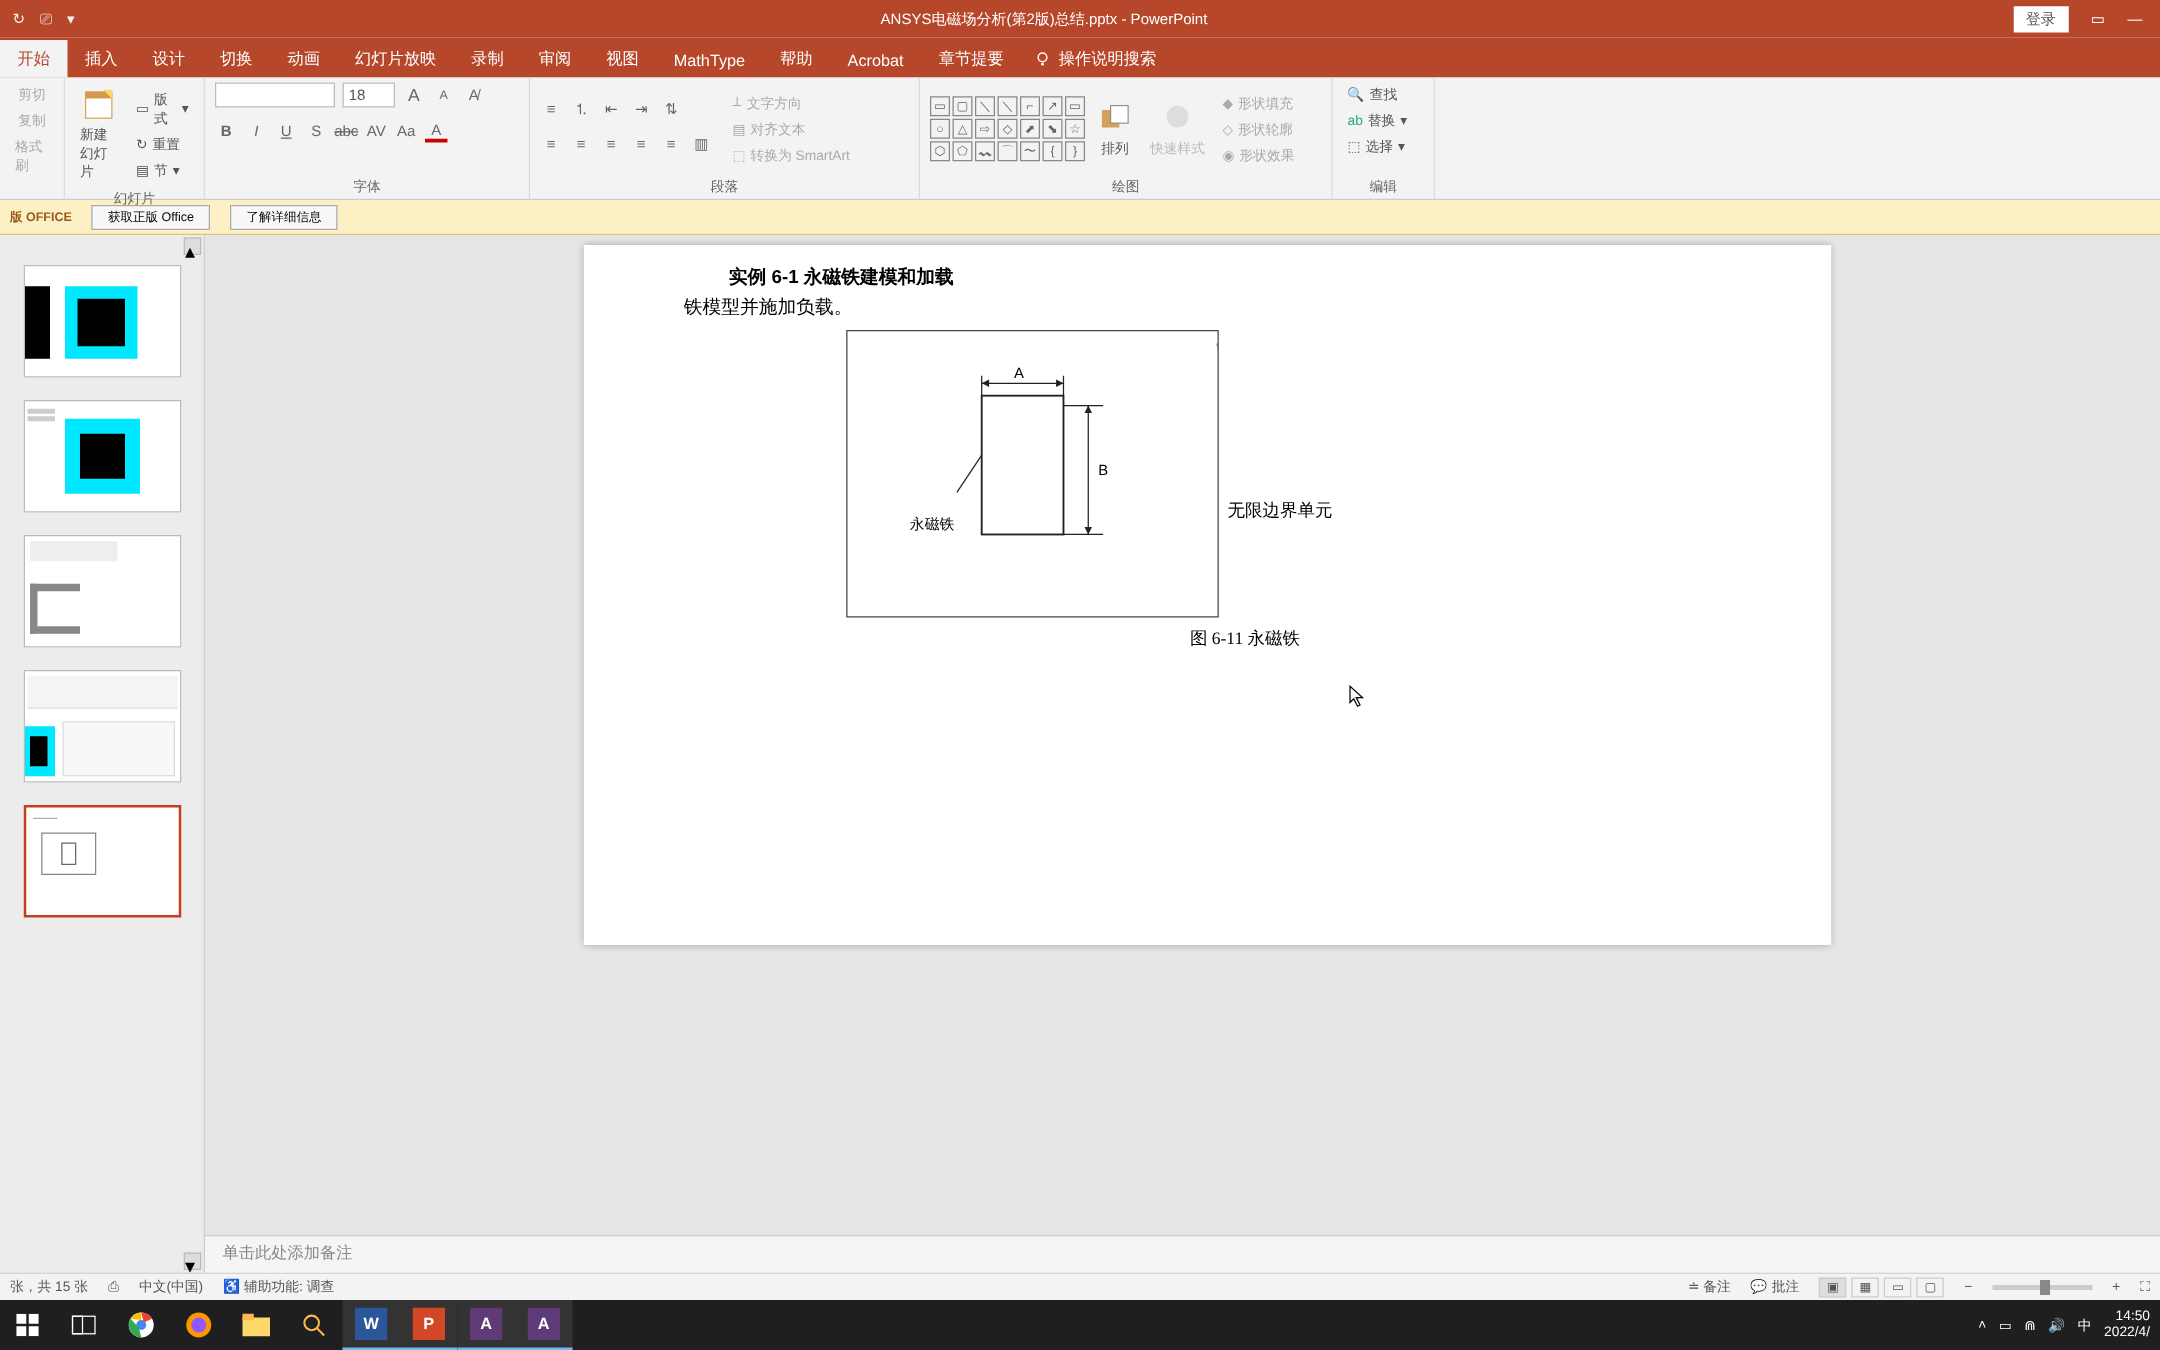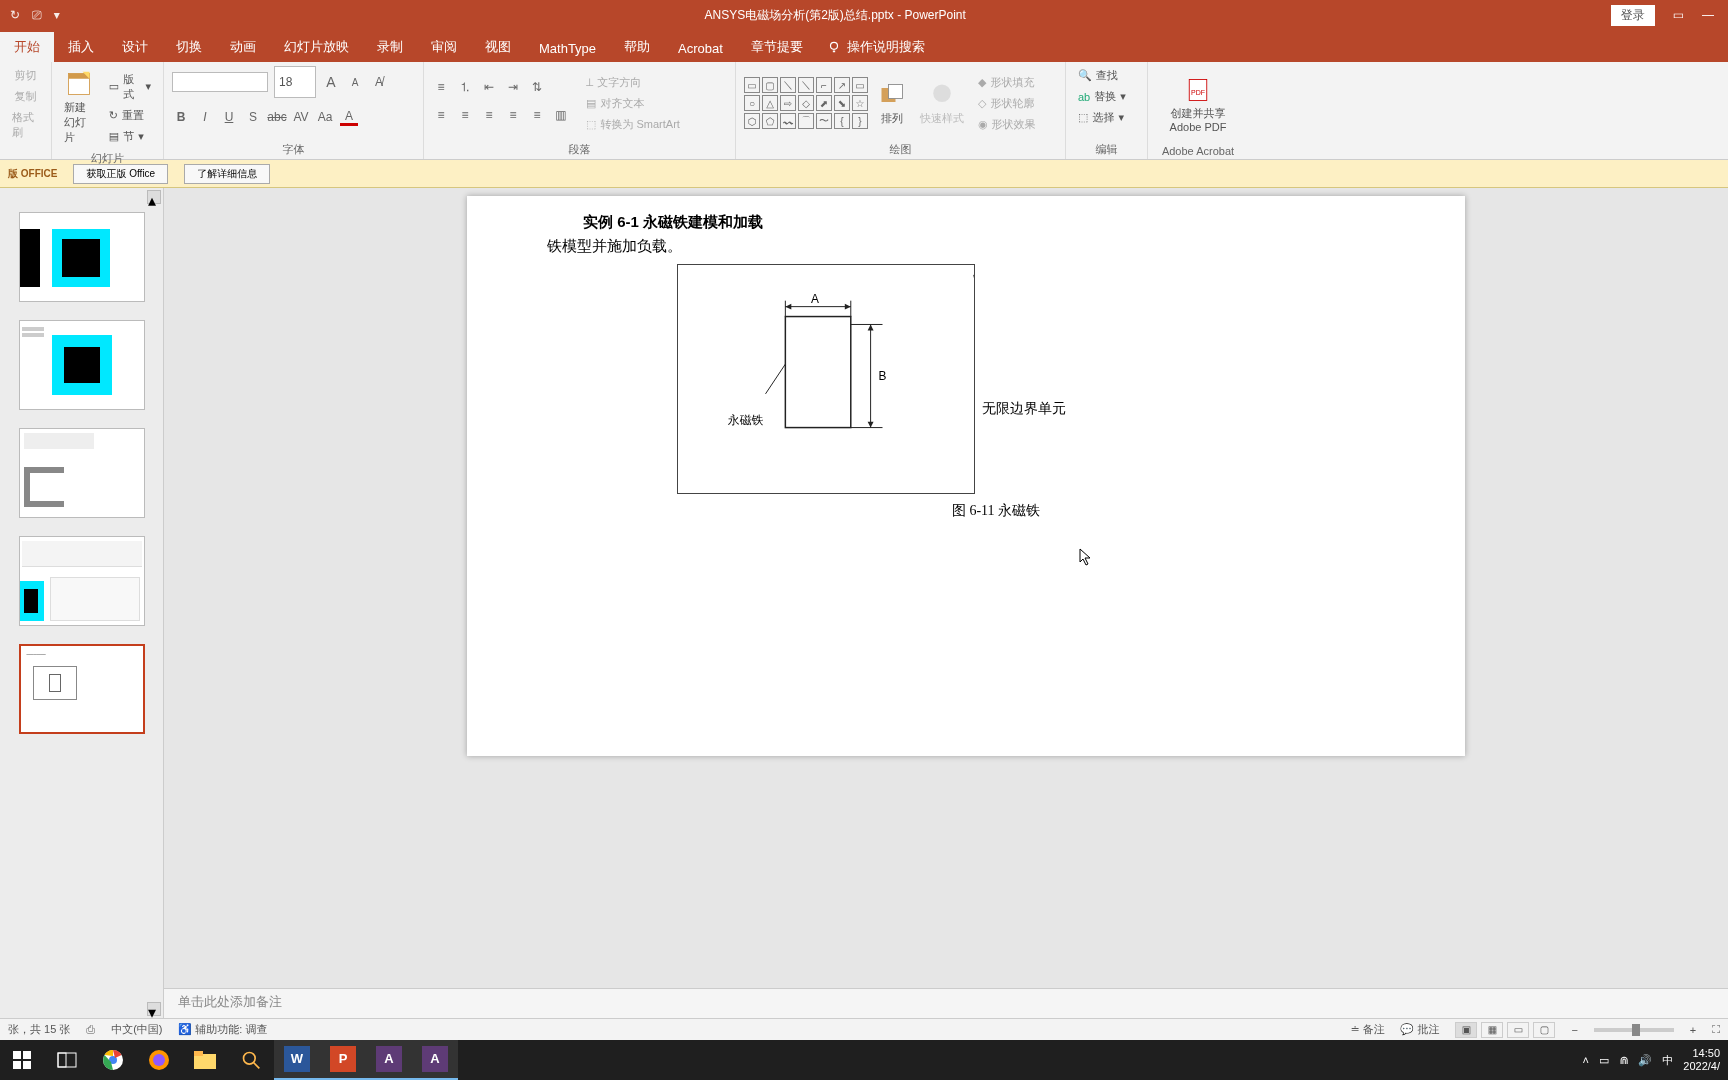--- a/index.html
+++ b/index.html
@@ -23,21 +23,21 @@
 
 .ribbon { height: 98px; background: #f3f3f3; border-bottom: 1px solid #ccc; display: flex; }
 .ribbon-group { border-right: 1px solid #dcdcdc; padding: 4px 8px 2px; display: flex; flex-direction: column; justify-content: space-between; }
 .ribbon-group .label { text-align: center; font-size: 11px; color: #666; padding-top: 2px; }
 .ribbon-group .body { flex: 1; display: flex; align-items: center; gap: 6px; }
 .rbtn { font-size: 11px; color: #555; display: flex; align-items: center; gap: 4px; padding: 2px 4px; }
 .rbtn.disabled { color: #aaa; }
 .bigbtn { display: flex; flex-direction: column; align-items: center; font-size: 11px; color: #555; gap: 2px; padding: 4px; }
 .bigbtn .ico { width: 28px; height: 28px; }
 .font-box { width: 96px; height: 20px; border: 1px solid #bbb; background: #fff; font-size: 12px; padding: 0 4px; }
-.size-box { width: 42px; height: 32px; border: 1px solid #bbb; background: #fff; font-size: 12px; padding: 0 4px; }
+.size-box { width: 42px; height: 20px; border: 1px solid #bbb; background: #fff; font-size: 12px; padding: 0 4px; }
 .fmt-row { display: flex; gap: 6px; align-items: center; margin-bottom: 4px; }
 .fmt-btn { width: 18px; height: 18px; font-size: 12px; color: #666; display: inline-flex; align-items: center; justify-content: center; }
 .shape-gallery { display: grid; grid-template-columns: repeat(7, 16px); gap: 2px; }
 .shape-gallery span { width: 16px; height: 16px; border: 1px solid #888; font-size: 10px; display: inline-flex; align-items: center; justify-content: center; color: #666; }
 
 
 .msgbar { height: 28px; background: #fdf0c4; border-bottom: 1px solid #d6c67e; display: flex; align-items: center; font-size: 10px; padding: 0 8px; gap: 16px; }
 .msgbar .warn-title { font-weight: bold; color: #9b5b1a; }
 .msgbar a { color: #2a5db0; text-decoration: underline; }
 .msgbar .mbtn { border: 1px solid #aaa; background: #f8f8f8; padding: 2px 12px; cursor: pointer; }
@@ -291,33 +291,20 @@
         </div>
       <div class="rbtn">
           <span>⬚</span>
           <span>选择</span>
           <span>▾</span>
         </div>
     </div>
     <div class="label">编辑</div>
   </div>
 
-  <div class="ribbon-group" style="width:100px;border-right:none">
-    <div class="body" style="justify-content:center">
-      <div class="bigbtn">
-        <svg class="ico" viewBox="0 0 32 32">
-            <rect x="6" y="4" width="20" height="24" fill="#fff" stroke="#c00"></rect>
-            <text x="16" y="22" text-anchor="middle" font-size="8" fill="#c00">PDF</text>
-          </svg>
-        <span style="white-space:pre-line;text-align:center">创建并共享
-Adobe PDF</span>
-      </div>
-    </div>
-    <div class="label">Adobe Acrobat</div>
-  </div>
 </div>
 
 <div class="msgbar">
   <span class="warn-title">版 OFFICE</span>
   <span class="mbtn">获取正版 Office</span>
   <span class="mbtn">了解详细信息</span>
 </div>
 
 <div class="main">
 

